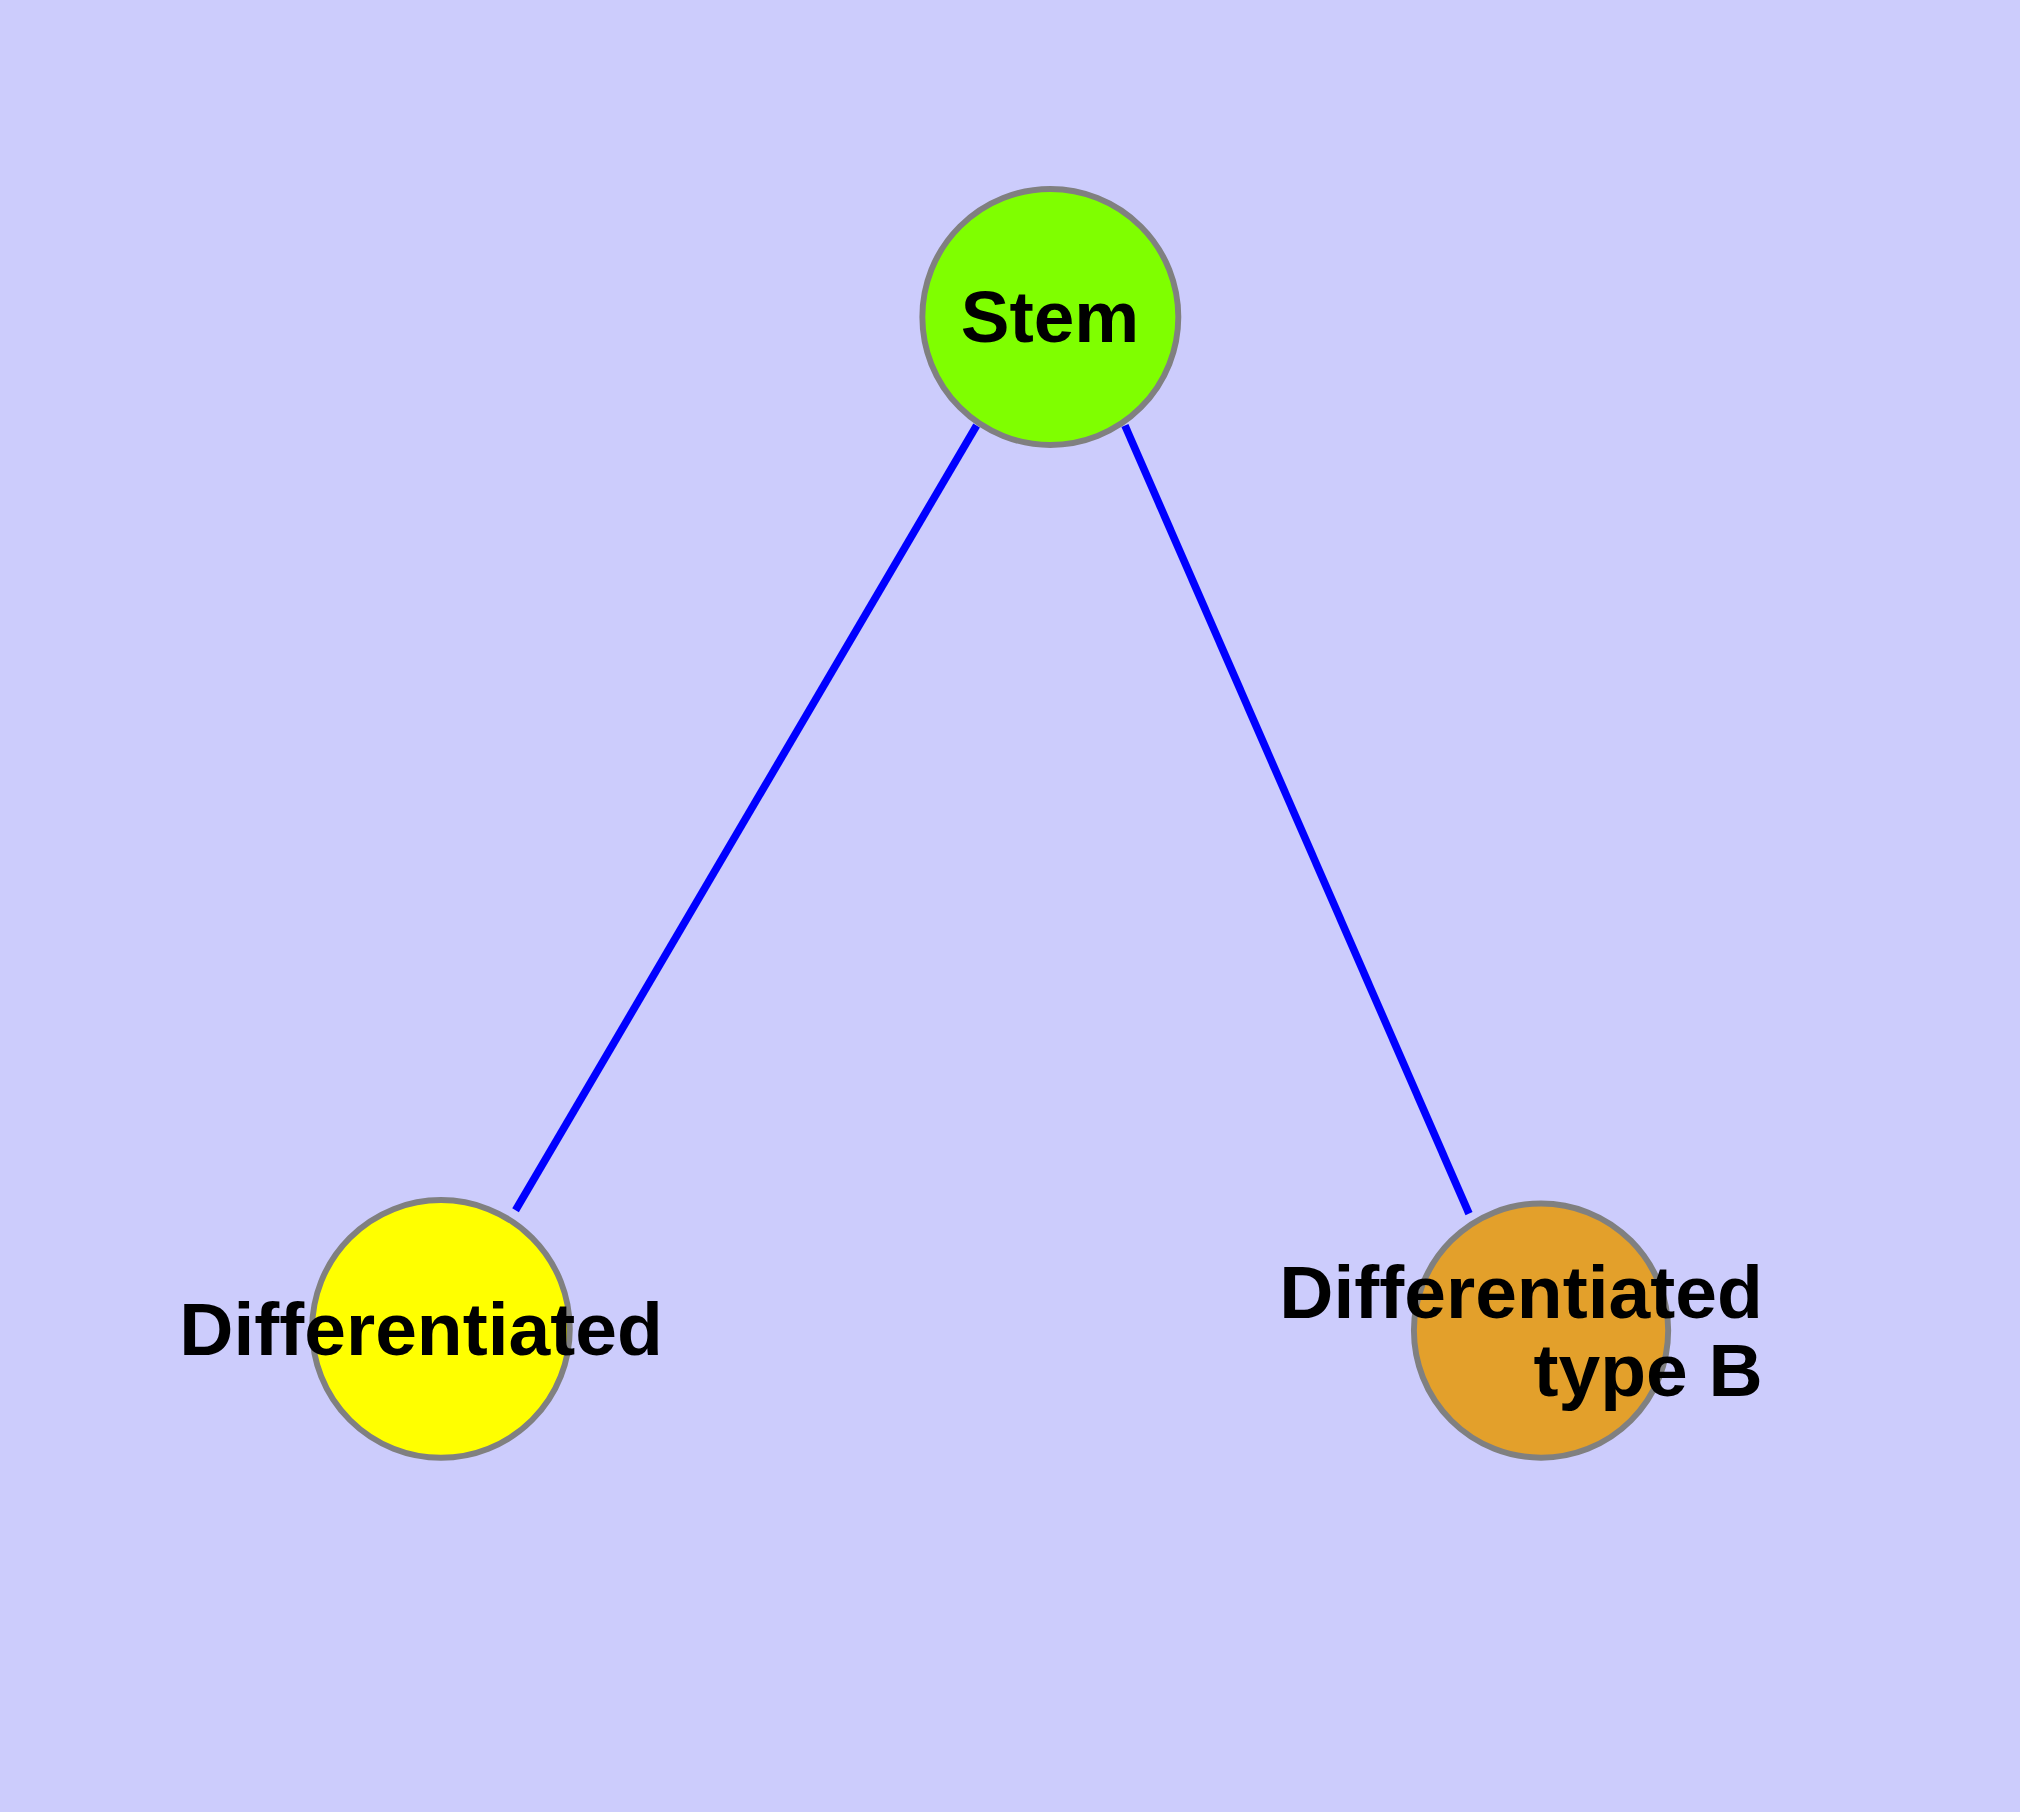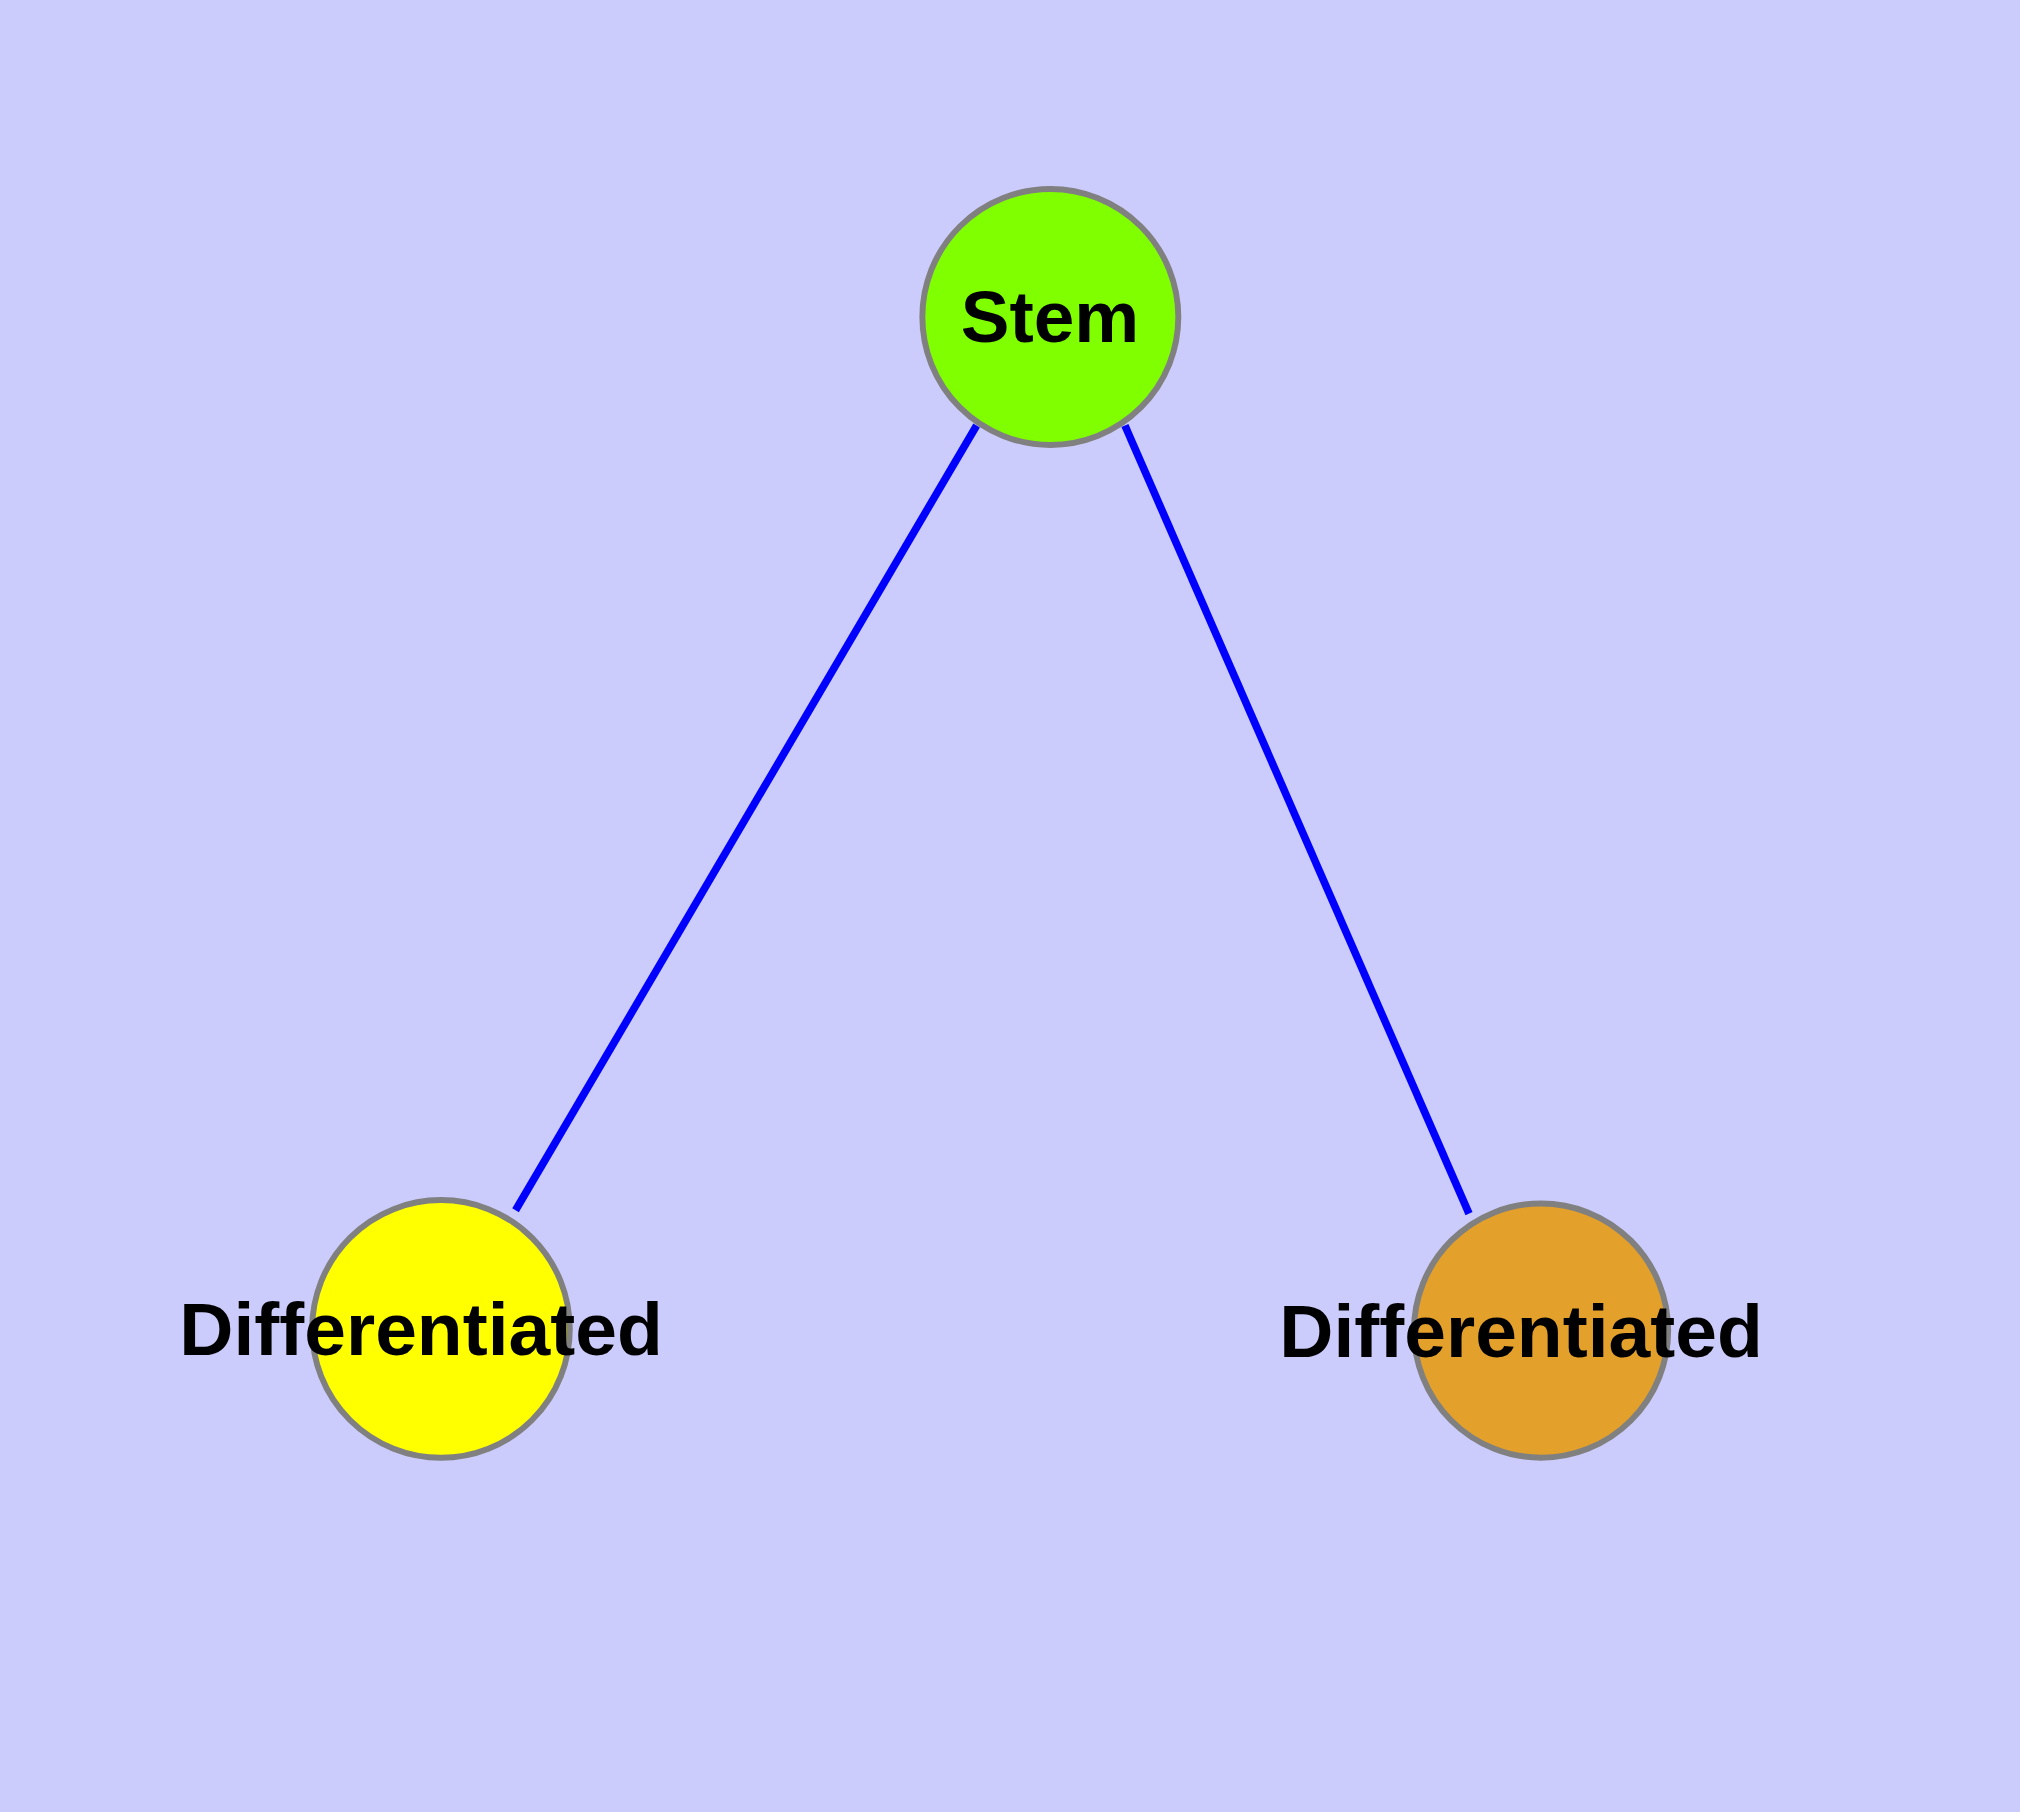--- a/index.html
+++ b/index.html
@@ -77,16 +77,17 @@
   <div class="node-label" id="label-stem">
     <span class="label-line">Stem</span>
   </div>
 
   <div class="node-label" id="label-diff-a">
     <span class="label-line">Differentiated</span>
   </div>
 
   <div class="node-label" id="label-diff-b">
     <span class="label-line">Differentiated</span>
+    <span class="label-line">type B</span>
   </div>
 
 </div>
 
 
 </body></html>

